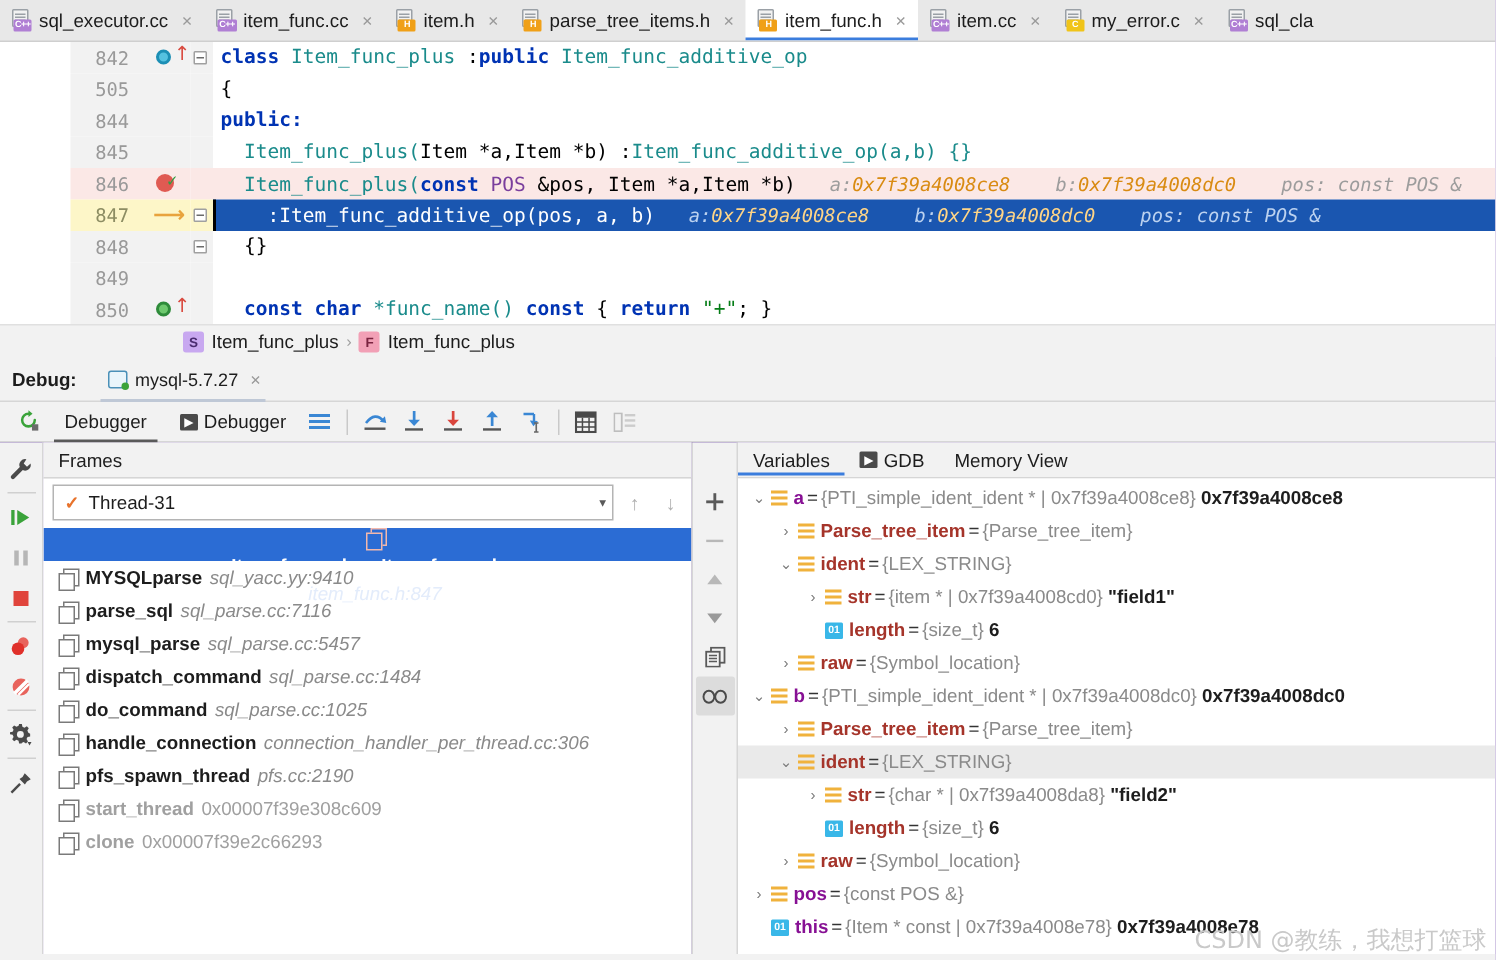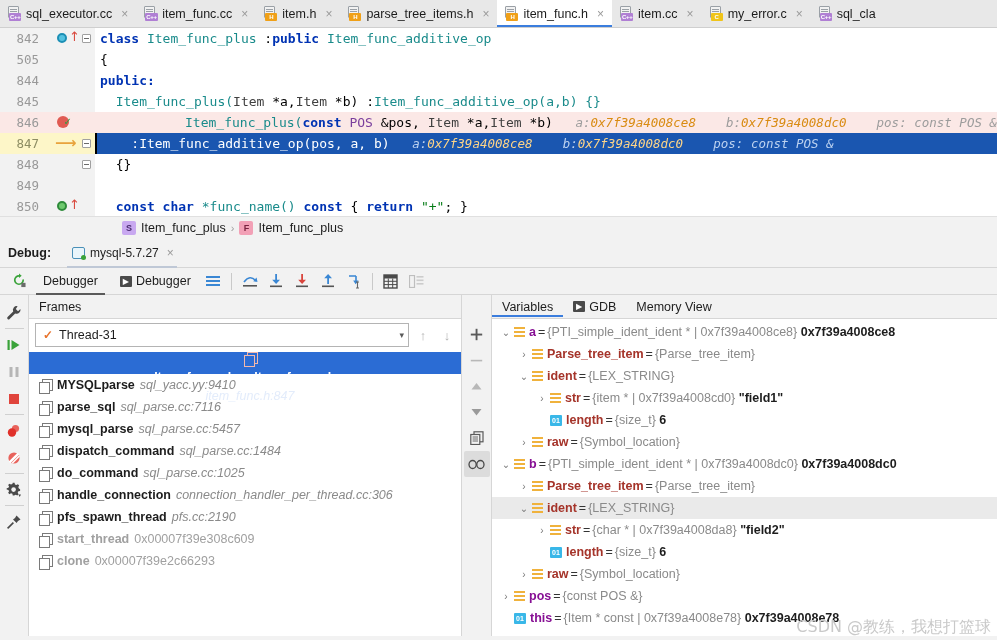--- a/index.html
+++ b/index.html
@@ -72,38 +72,39 @@
   }
   .codearea { position: relative; font-family: "DejaVu Sans Mono", monospace; font-size: 13px; }
   .cline {
     position: relative; height: 21px; line-height: 21px; white-space: pre;
     display: flex; align-items: stretch;
   }
   .cline .gutnum {
     width: 45px; flex: 0 0 45px; text-align: right; padding-right: 6px;
     color: #999999; font-size: 12.5px; background: #f2f2f2;
     font-family: "DejaVu Sans Mono", monospace;
+    margin-left: 47px;
   }
   .cline .gutico {
     width: 35px; flex: 0 0 35px; background: #f2f2f2; position: relative;
   }
   .cline .gutfold {
     width: 15px; flex: 0 0 15px; background: #f2f2f2; position: relative;
   }
   .cline .ctext { flex: 1 1 auto; padding-left: 5px; position: relative; }
 
-  .cline.hl-bp .ctext { background: #fbe8e6; text-align: right; }
+  .cline.hl-bp .ctext { background: #fbe8e6; }
   .cline.hl-bp .gutnum, .cline.hl-bp .gutico, .cline.hl-bp .gutfold { background: #fbe8e6; }
   .cline.hl-exec .ctext { background: #1a56b0; color: #ffffff; }
   .cline.hl-exec .gutnum, .cline.hl-exec .gutico, .cline.hl-exec .gutfold { background: #fdf6c8; }
   .cline.hl-exec .gutnum { color: #8d8d63; }
 
   
   .kw   { color: #0033b3; font-weight: 700; }
-  .typ  { color: #404040; }
+  .typ  { color: #000000; }
   .pln  { color: #000000; }
   .str  { color: #067d17; }
   .cls  { color: #1a8b8b; }
   .mac  { color: #7a3e9d; }
   .hint { color: #9c9c9c; font-style: italic; font-size: 12.5px; }
   .hintv{ color: #d98b12; font-style: italic; font-size: 12.5px; }
   .exec-hint  { color: #bcd2f0; font-style: italic; font-size: 12.5px; }
   .exec-hintv { color: #ffd587; font-style: italic; font-size: 12.5px; }
   .exec-txt   { color: #ffffff; }
 

